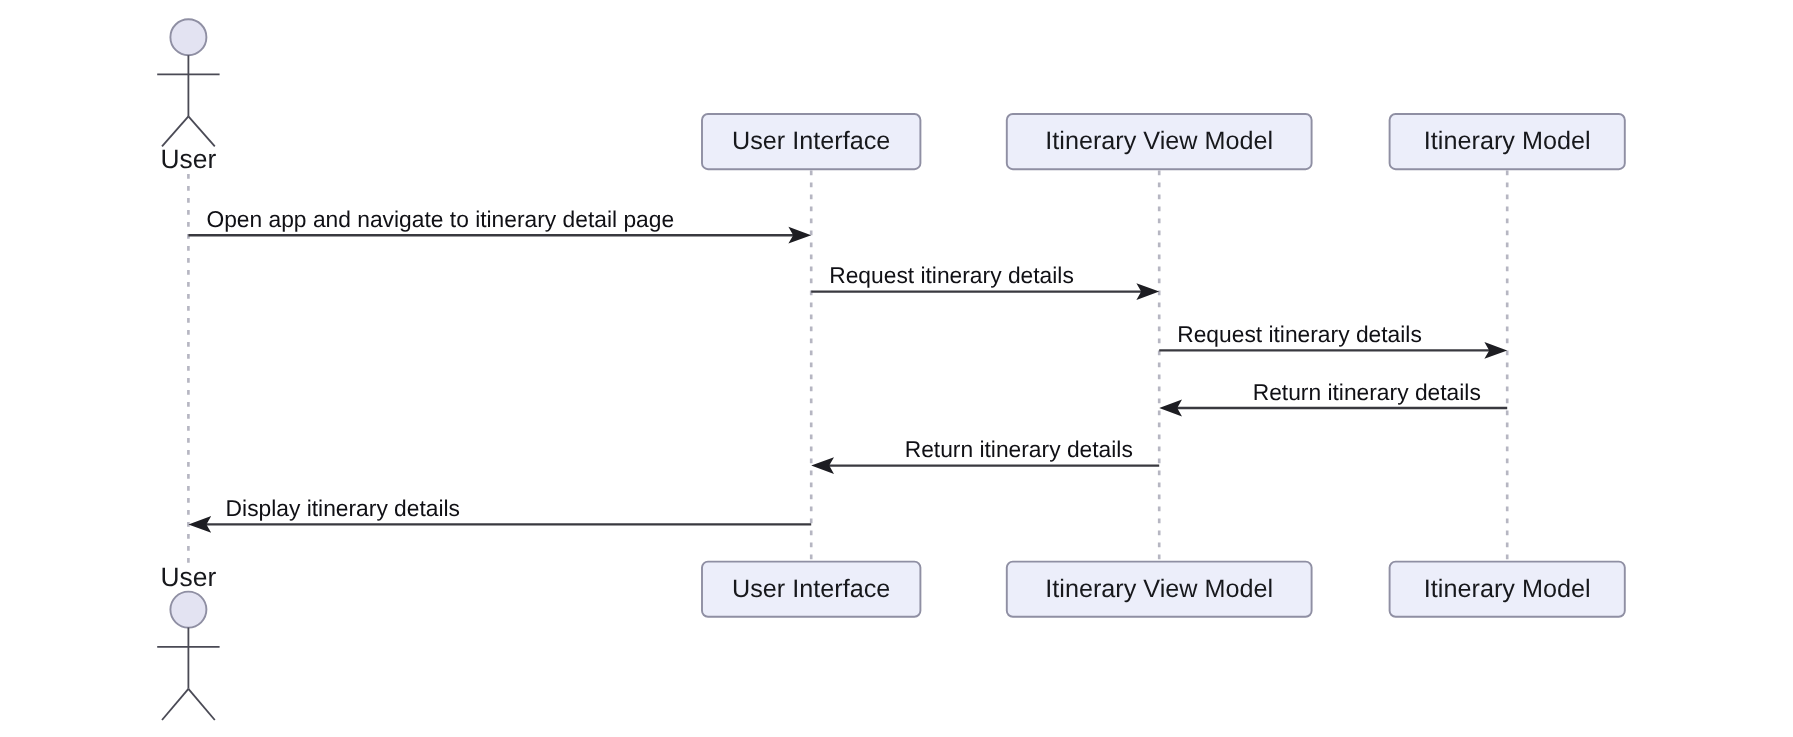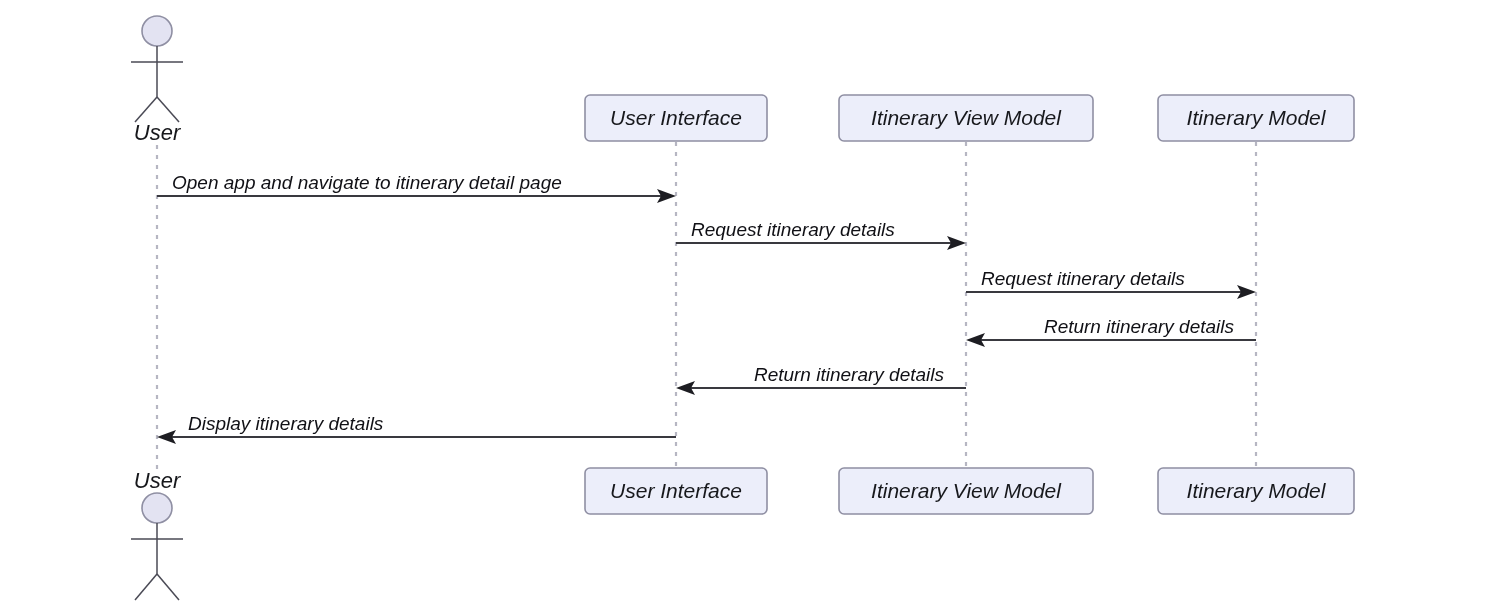--- a/index.html
+++ b/index.html
@@ -11,21 +11,20 @@
   body {
     font-family: "Liberation Sans", sans-serif;
     -webkit-font-smoothing: antialiased;
   }
   #diagram-root {
     position: relative;
     width: 1494px;
     height: 614px;
     background: #ffffff;
     overflow: hidden;
-    font-style: italic;
   }
   #seq-svg {
     position: absolute;
     top: 0;
     left: 0;
     display: block;
   }
   .lifeline {
     stroke: #b6b6c2;
     stroke-width: 2.2;

